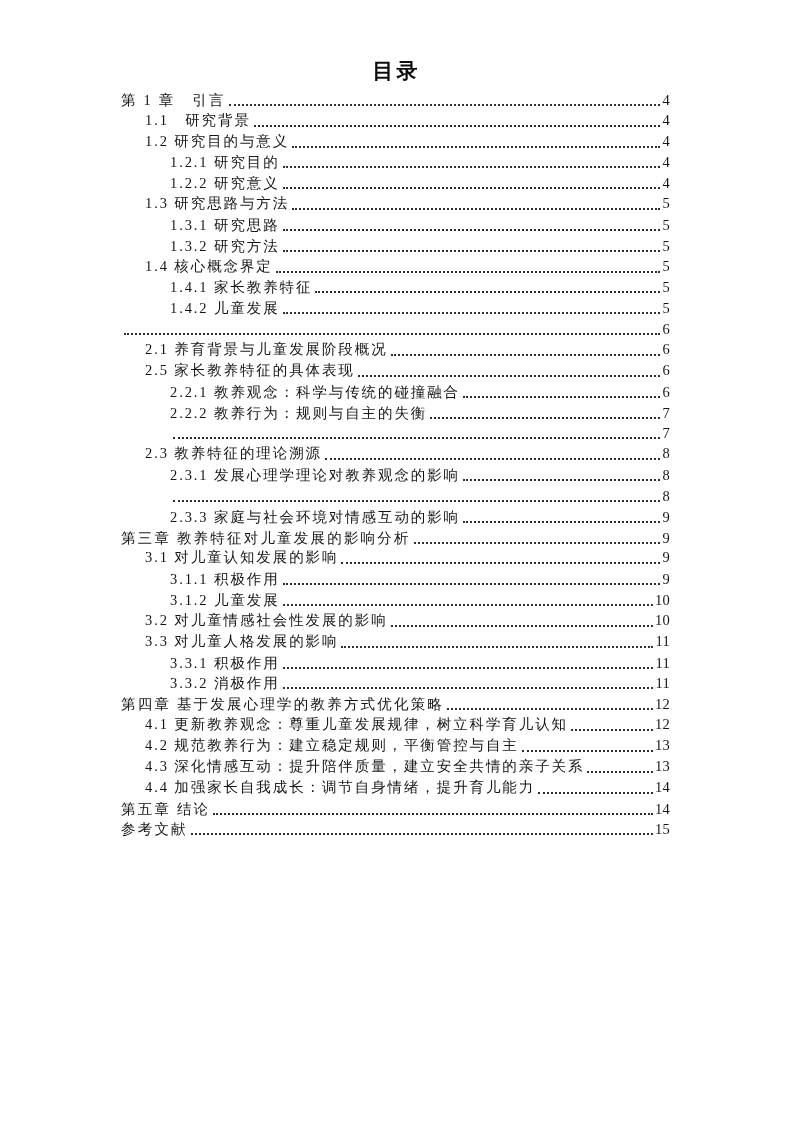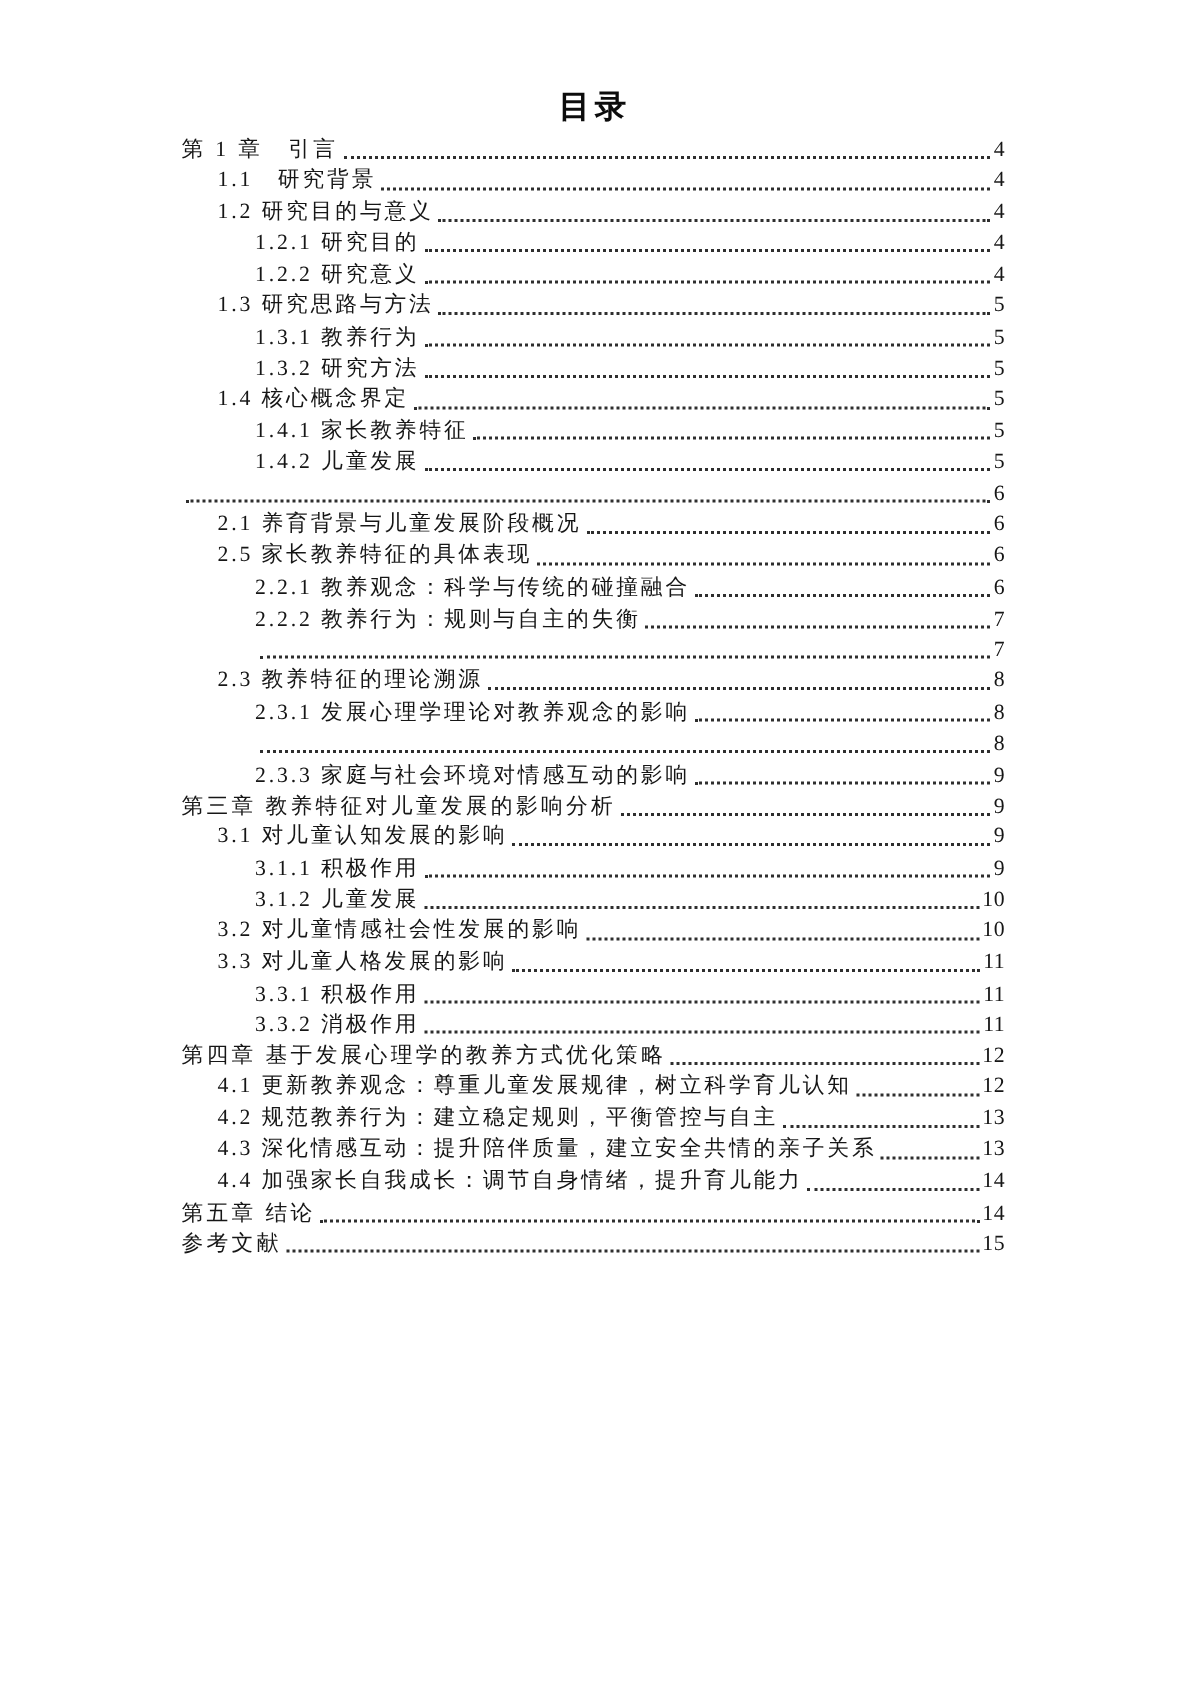--- a/index.html
+++ b/index.html
@@ -92,21 +92,21 @@
     <span class="toc-label">1.2.2 研究意义</span>
     <span class="toc-leader"></span>
     <span class="toc-page">4</span>
   </div>
       <div class="toc-row lv1">
     <span class="toc-label">1.3 研究思路与方法</span>
     <span class="toc-leader"></span>
     <span class="toc-page">5</span>
   </div>
       <div class="toc-row lv2">
-    <span class="toc-label">1.3.1 教养行为</span>
+    <span class="toc-label">1.3.1 研究思路</span>
     <span class="toc-leader"></span>
     <span class="toc-page">5</span>
   </div>
       <div class="toc-row lv2">
     <span class="toc-label">1.3.2 研究方法</span>
     <span class="toc-leader"></span>
     <span class="toc-page">5</span>
   </div>
       <div class="toc-row lv1">
     <span class="toc-label">1.4 核心概念界定</span>

